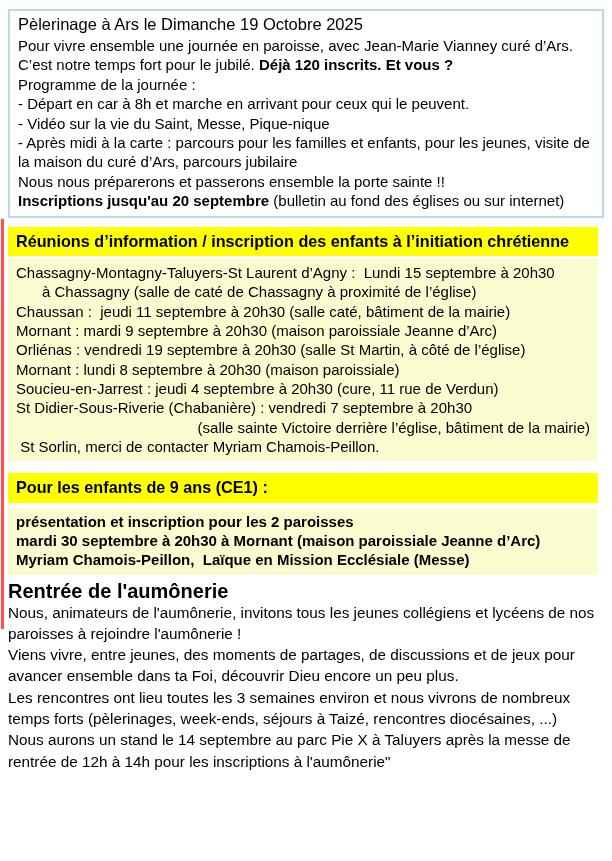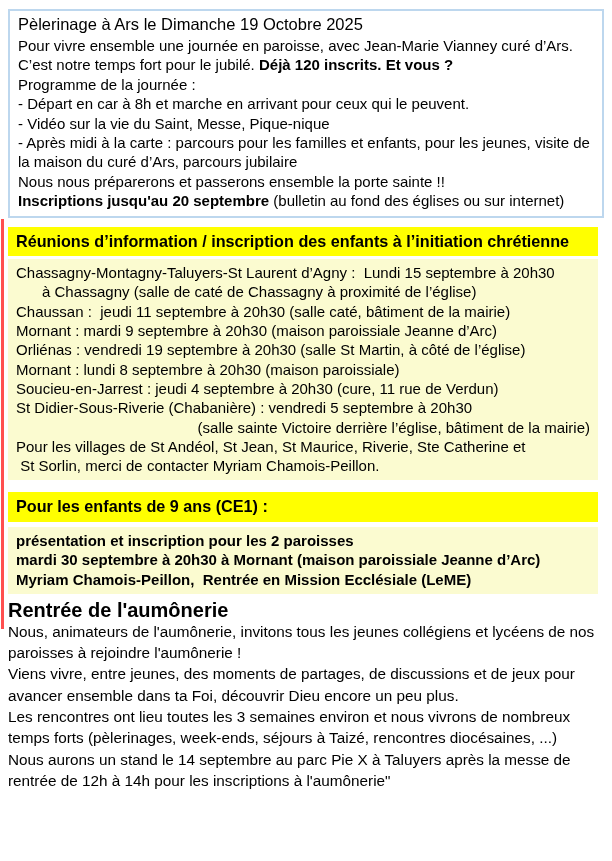--- a/index.html
+++ b/index.html
@@ -92,32 +92,31 @@
   </div>
 
   <div class="band pale-band">
     <div class="prewrap"><span class="village">Chassagny-Montagny-Taluyers-St Laurent d’Agny</span><span> :  Lundi 15 septembre à 20h30</span></div>
     <div class="cont-1">à Chassagny (salle de caté de Chassagny à proximité de l’église)</div>
     <div class="prewrap"><span class="village">Chaussan</span><span> :  jeudi 11 septembre à 20h30 (salle caté, bâtiment de la mairie)</span></div>
     <div class="prewrap"><span class="village">Mornant</span><span> : mardi 9 septembre à 20h30 (maison paroissiale Jeanne d’Arc)</span></div>
     <div class="prewrap"><span class="village">Orliénas</span><span> : vendredi 19 septembre à 20h30 (salle St Martin, à côté de l’église)</span></div>
     <div class="prewrap"><span class="village">Mornant</span><span> : lundi 8 septembre à 20h30 (maison paroissiale)</span></div>
     <div class="prewrap"><span class="village">Soucieu-en-Jarrest</span><span> : jeudi 4 septembre à 20h30 (cure, 11 rue de Verdun)</span></div>
-    <div class="prewrap"><span class="village">St Didier-Sous-Riverie (Chabanière)</span><span> : vendredi 5 septembre à 20h30</span></div>
+    <div class="prewrap"><span class="village">St Didier-Sous-Riverie (Chabanière)</span><span> : vendredi 7 septembre à 20h30</span></div>
     <div class="cont-2">(salle sainte Victoire derrière l’église, bâtiment de la mairie)</div>
-    <div class="prewrap">Pour les villages de St Andéol, St Jean, St Maurice, Riverie, Ste Catherine et</div>
     <div class="prewrap"> St Sorlin, merci de contacter Myriam Chamois-Peillon.</div>
   </div>
 
   <div class="band yellow-band second">Pour les enfants de 9 ans (CE1) :</div>
 
   <div class="band pale-band ce1-body">
     <p>présentation et inscription pour les 2 paroisses</p>
     <p>mardi 30 septembre à 20h30 à Mornant (maison paroissiale Jeanne d’Arc)</p>
-    <p class="prewrap"><b>Myriam Chamois-Peillon</b><span>,  Rentrée en Mission Ecclésiale (LeME)</span></p>
+    <p class="prewrap"><b>Myriam Chamois-Peillon</b><span>,  Laïque en Mission Ecclésiale (Messe)</span></p>
   </div>
 
   <section class="chaplaincy">
     <h2>Rentrée de l'aumônerie</h2>
     <p>Nous, animateurs de l'aumônerie, invitons tous les jeunes collégiens et lycéens de nos paroisses à rejoindre l'aumônerie !</p>
     <p>Viens vivre, entre jeunes, des moments de partages, de discussions et de jeux pour avancer ensemble dans ta Foi, découvrir Dieu encore un peu plus.</p>
     <p>Les rencontres ont lieu toutes les 3 semaines environ et nous vivrons de nombreux temps forts (pèlerinages, week-ends, séjours à Taizé, rencontres diocésaines, ...)</p>
     <p>Nous aurons un stand le 14 septembre au parc Pie X à Taluyers après la messe de rentrée de 12h à 14h pour les inscriptions à l'aumônerie"</p>
 
   </section>

